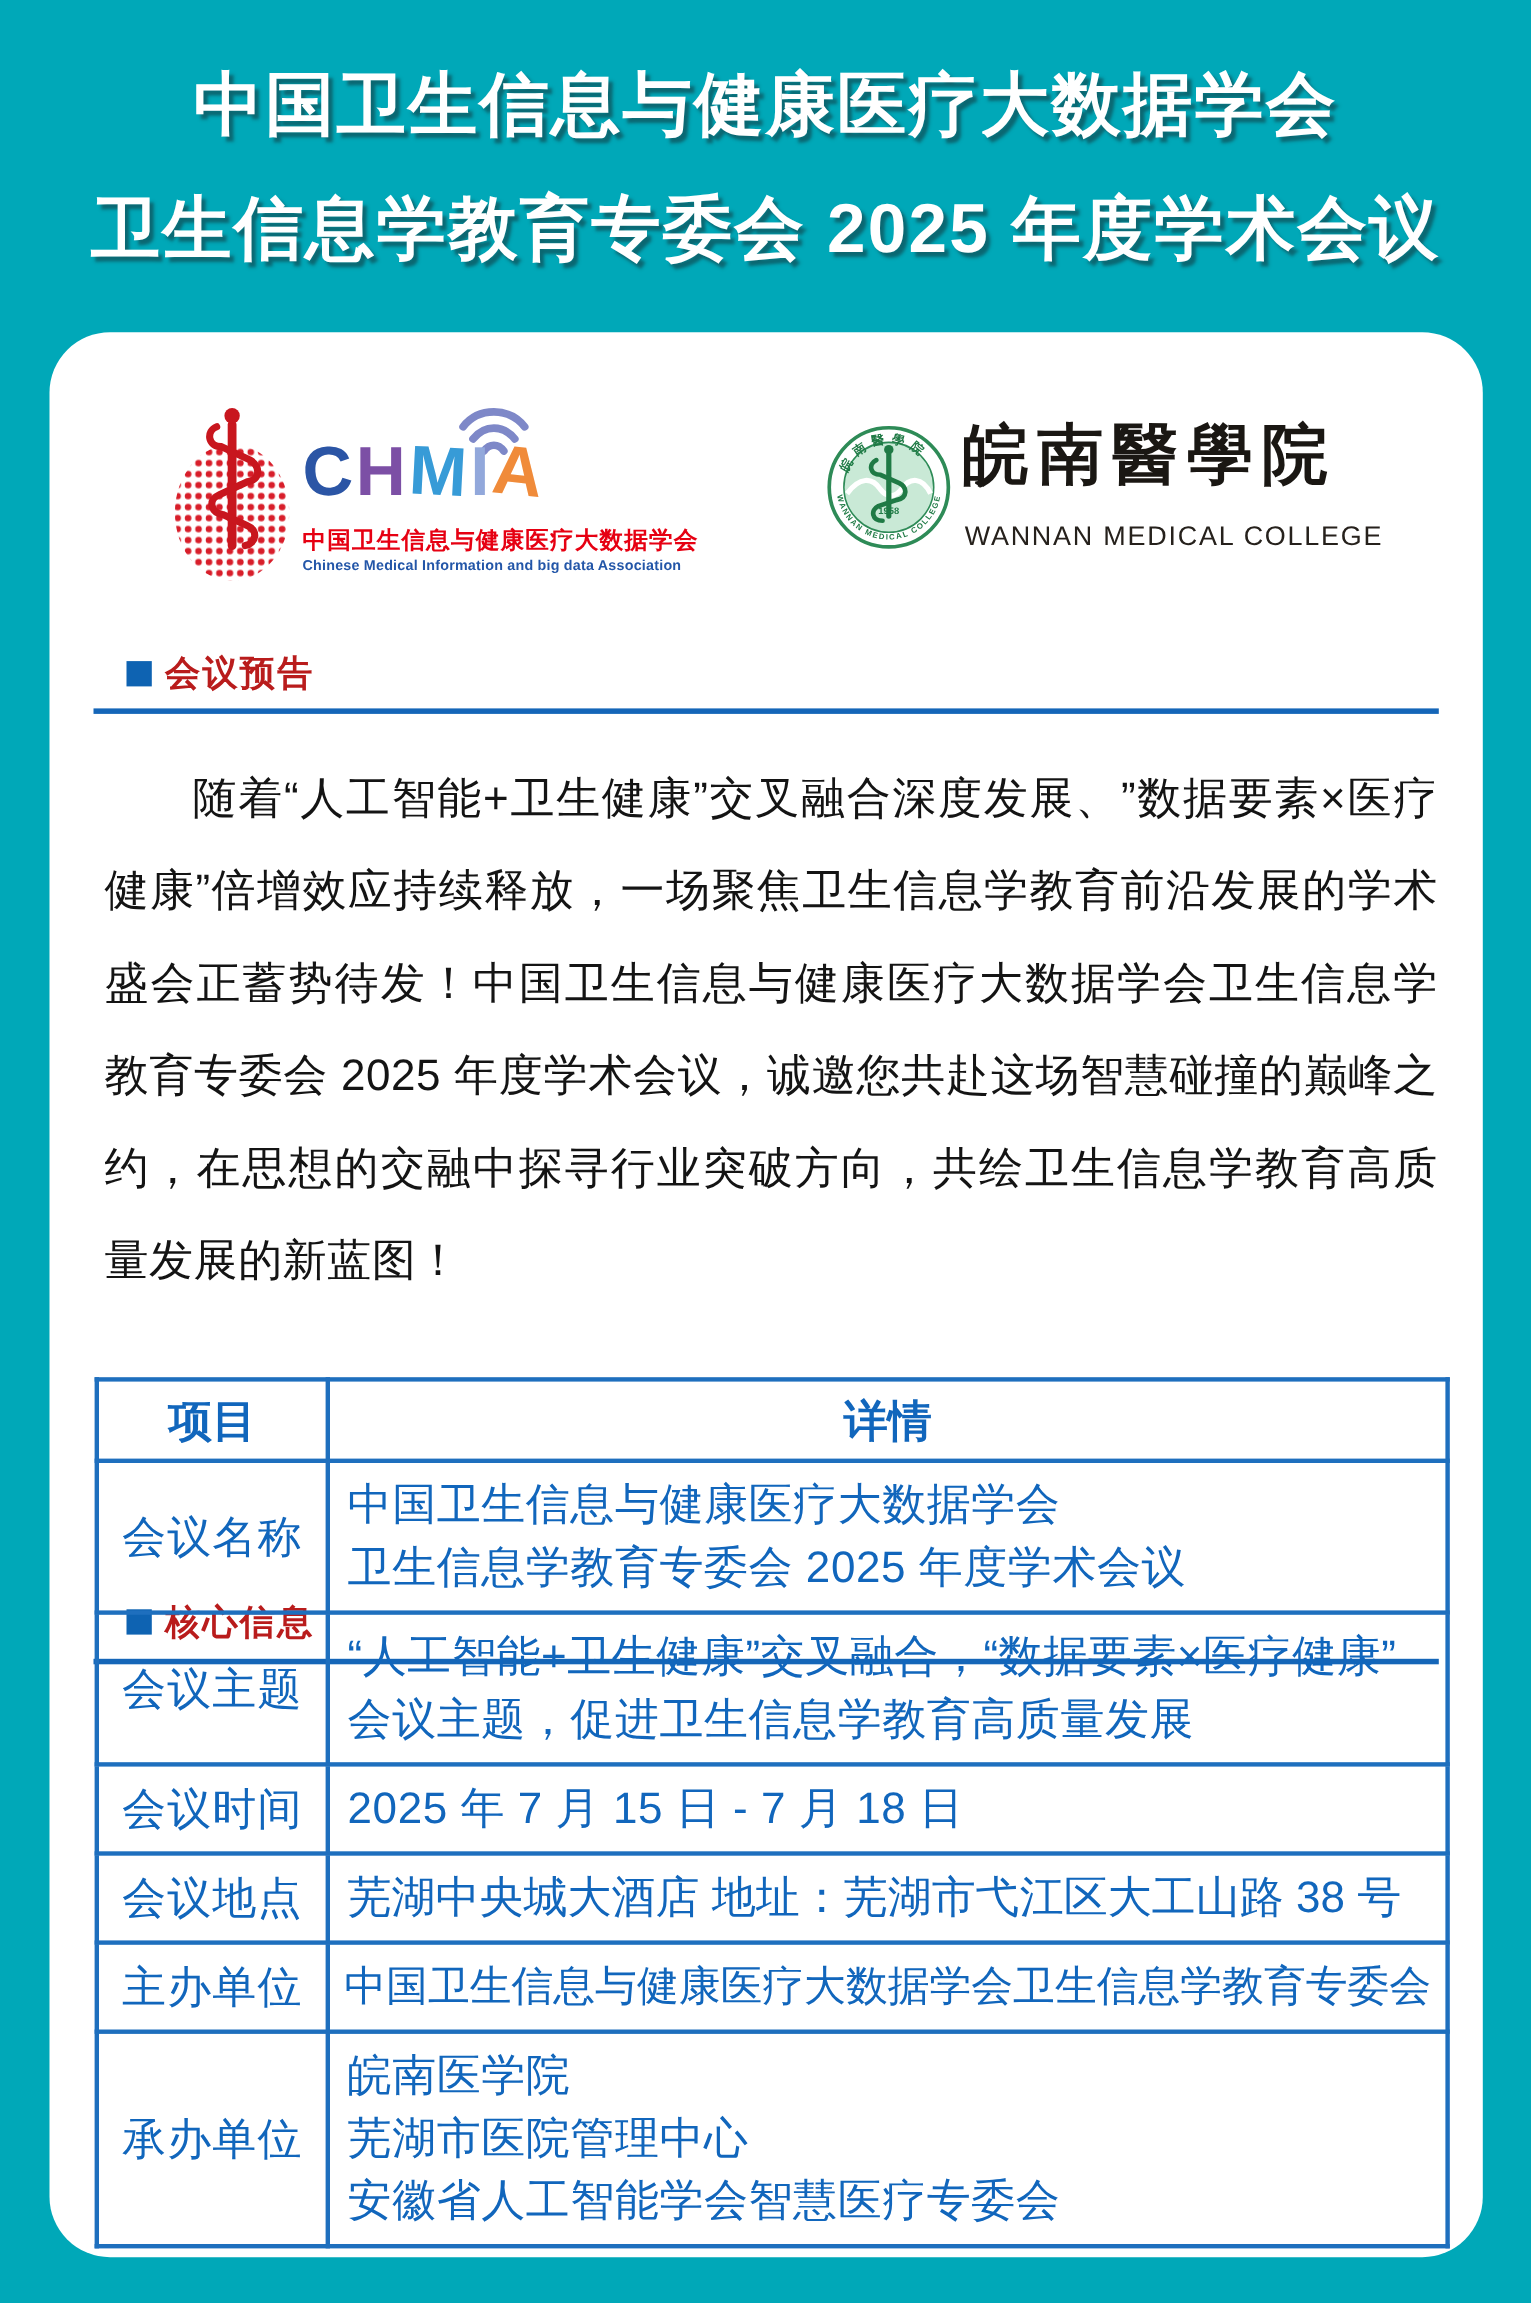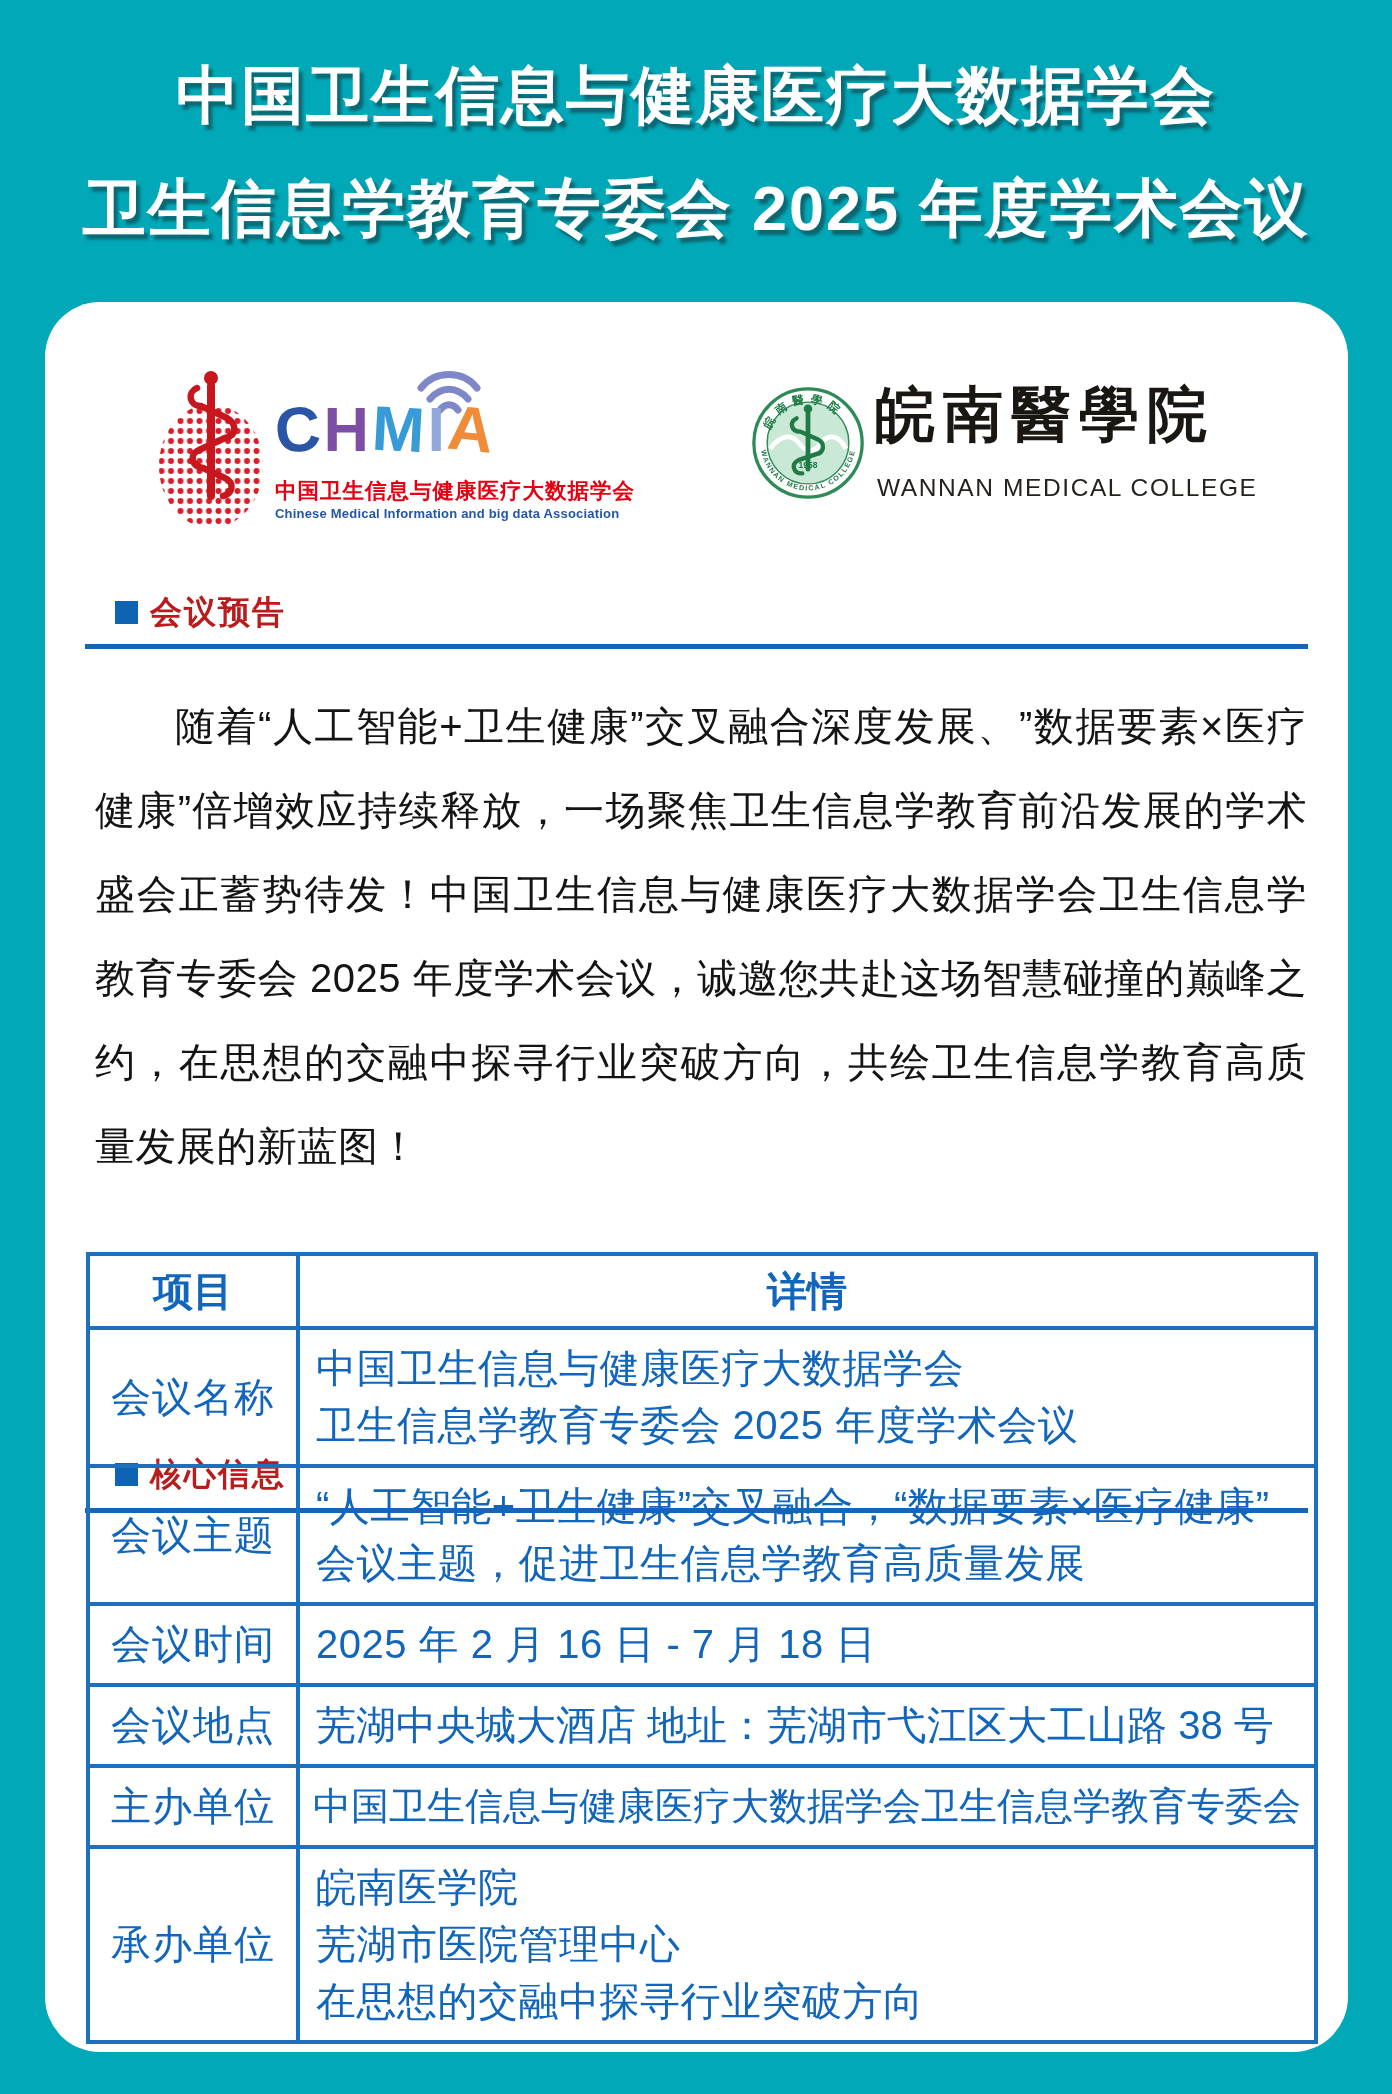--- a/index.html
+++ b/index.html
@@ -174,32 +174,32 @@
       <td class="row-value">中国卫生信息与健康医疗大数据学会
 卫生信息学教育专委会 2025 年度学术会议</td>
     </tr>
     <tr class="r-theme">
       <td class="row-label">会议主题</td>
       <td class="row-value">“人工智能+卫生健康”交叉融合，“数据要素×医疗健康”
 会议主题，促进卫生信息学教育高质量发展</td>
     </tr>
     <tr class="r-time">
       <td class="row-label">会议时间</td>
-      <td class="row-value">2025 年 2 月 16 日 - 7 月 18 日</td>
+      <td class="row-value">2025 年 7 月 15 日 - 7 月 18 日</td>
     </tr>
     <tr class="r-place">
       <td class="row-label">会议地点</td>
       <td class="row-value">芜湖中央城大酒店 地址：芜湖市弋江区大工山路 38 号</td>
     </tr>
     <tr class="r-host">
       <td class="row-label">主办单位</td>
       <td class="row-value">中国卫生信息与健康医疗大数据学会卫生信息学教育专委会</td>
     </tr>
     <tr class="r-org">
       <td class="row-label">承办单位</td>
       <td class="row-value">皖南医学院
 芜湖市医院管理中心
-在思想的交融中探寻行业突破方向</td>
+安徽省人工智能学会智慧医疗专委会</td>
     </tr>
   </tbody>
     </table>
 
 </div>
 
 </body></html>

